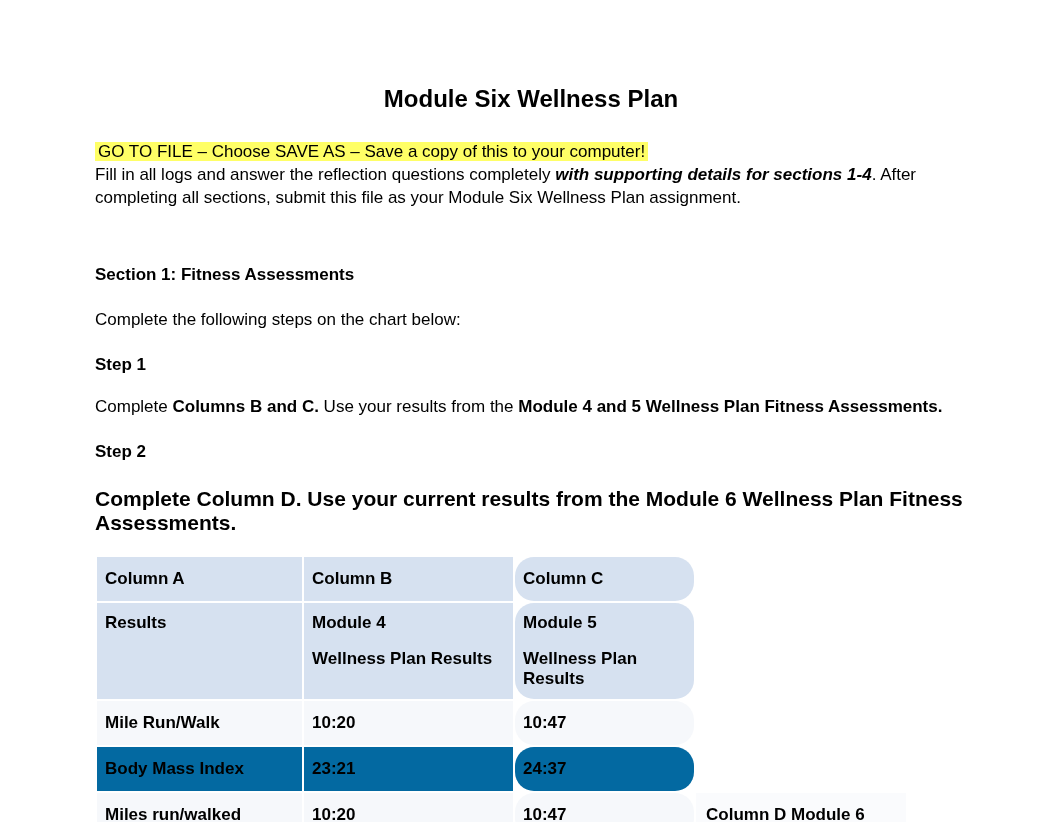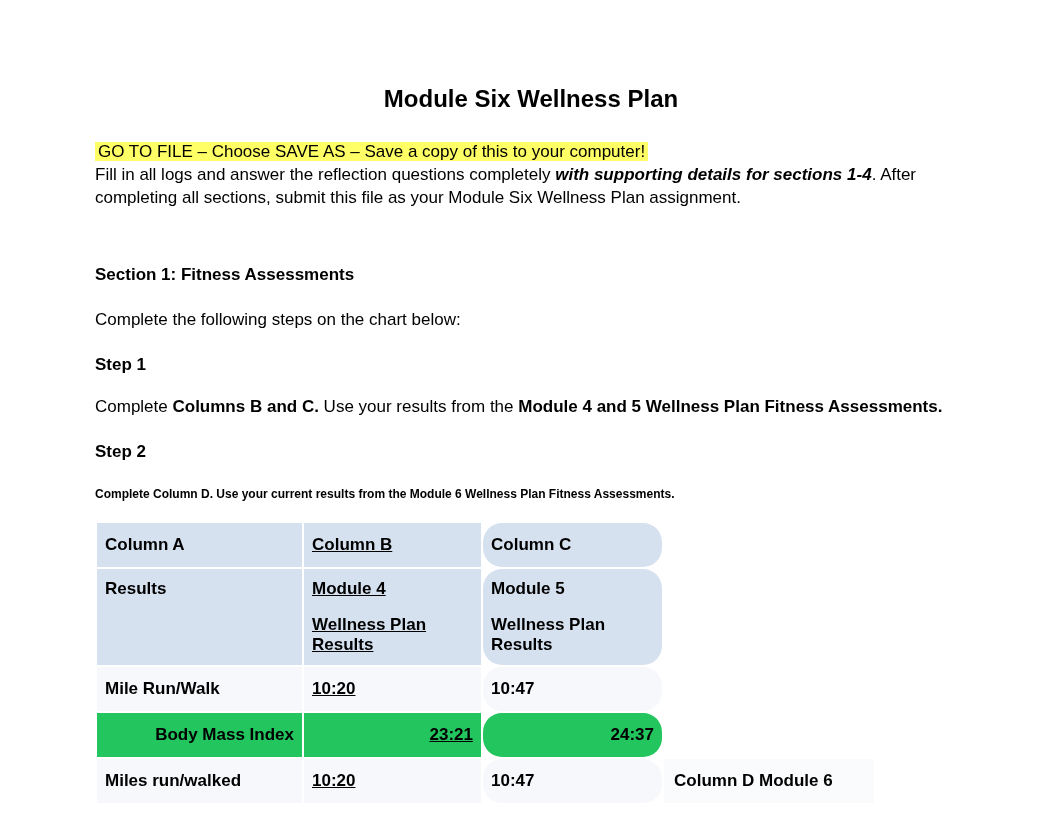--- a/index.html
+++ b/index.html
@@ -52,57 +52,56 @@
     }
     .step-body {
       font-size: 17px;
       margin-top: 22px;
     }
     .step-body .bold {
       font-weight: bold;
     }
     .step-bold {
       font-weight: bold;
-      font-size: 12px;
+      font-size: 21px;
       margin-top: 25px;
     }
     table {
       border-collapse: separate;
       border-spacing: 2px;
       margin-top: 20px;
       font-size: 17px;
     }
     th, td {
       text-align: left;
       vertical-align: top;
       padding: 12px 8px 12px 8px;
       font-weight: bold;
     }
     .col-a { width: 205px; }
-    .col-b { width: 177px; text-decoration: underline; }
+    .col-b { width: 209px; }
     .col-c { width: 179px; border-radius: 19px; }
     .col-d { width: 210px; }
     .hdr1 {
       background: #d6e1f0;
     }
     .hdr2 {
       background: #d6e1f0;
       padding-top: 10px;
       padding-bottom: 10px;
     }
     .hdr2 .sub {
       display: block;
       margin-top: 16px;
     }
     .row-light {
       background: #f6f8fb;
     }
     .row-lighter {
-      background: #22c55e;
-      text-align: right;
+      background: #0369a1;
     }
     .col-d-cell {
       background: #fafbfd;
       padding-left: 10px;
     }
     .empty {
       background: transparent;
     }
   </style>
 </head>

